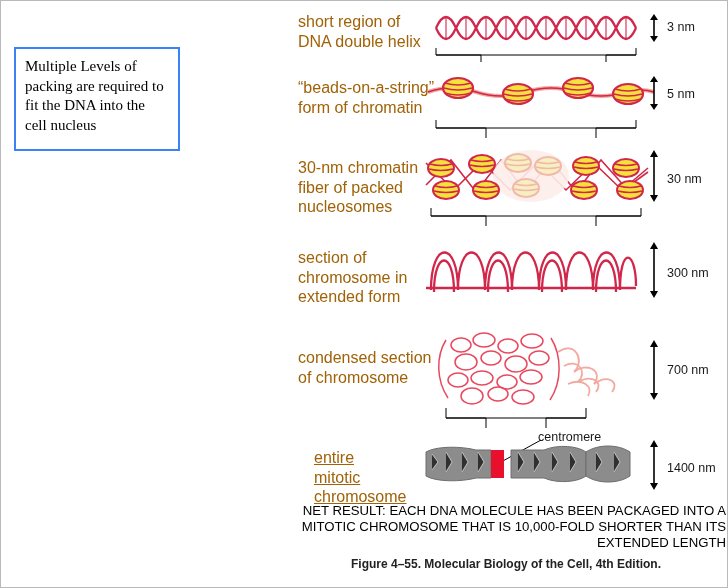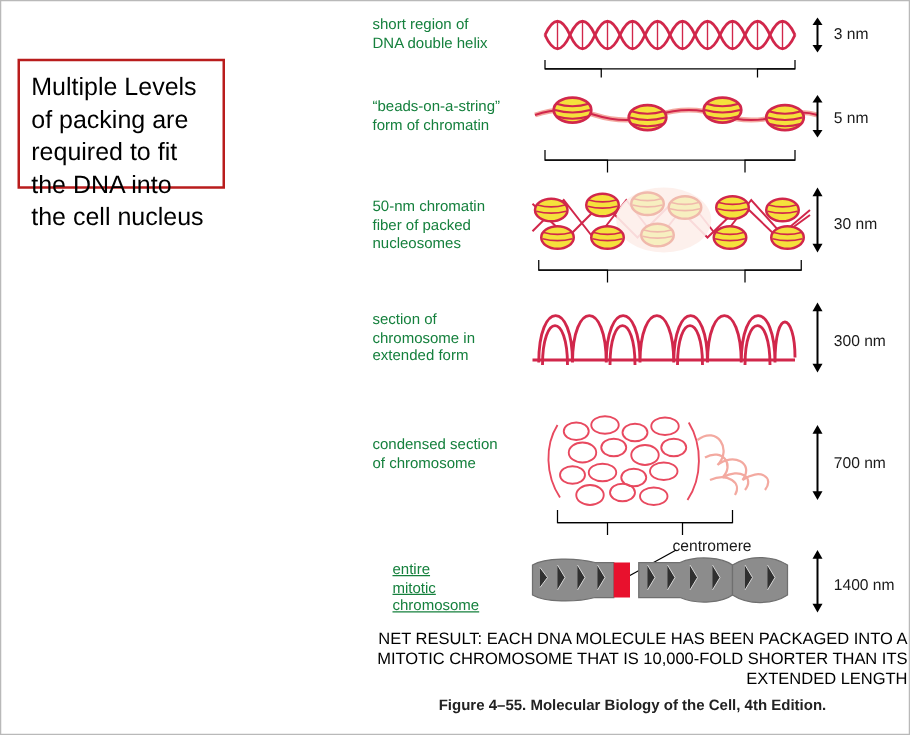--- a/index.html
+++ b/index.html
@@ -22,42 +22,43 @@
     box-sizing: border-box;
   }
 
   
   .callout {
     position: absolute;
     left: 14px;
     top: 47px;
     width: 166px;
     height: 104px;
-    border: 2px solid #b91c1c;
+    border: 2px solid #3b82f6;
     box-sizing: border-box;
     padding: 8px 9px;
-    font-size: 20px;
+    font-size: 15px;
     line-height: 1.30;
     color: #000;
+    font-family: Liberation Serif, serif;
   }
 
   
   .diagram {
     position: absolute;
     left: 286px;
     top: 0;
     width: 442px;
     height: 588px;
   }
 
   .row-label {
     position: absolute;
-    font-size: 12px;
+    font-size: 16px;
     line-height: 1.22;
-    color: #15803d;
+    color: #a16207;
     font-family: "Liberation Sans", sans-serif;
     text-align: left;
     white-space: pre-line;
   }
 
   .scale-label {
     position: absolute;
     font-size: 12.5px;
     color: #1a1a1a;
     white-space: nowrap;
@@ -95,21 +96,21 @@
 <div class="callout">
   <span>Multiple Levels of packing are required to fit the DNA into the cell nucleus</span>
 </div>
 
 <div class="diagram">
 
   <div class="row-label" style="left:12px; top:12px;">short region of
 DNA double helix</div>
   <div class="row-label" style="left:12px; top:78px;">“beads-on-a-string”
 form of chromatin</div>
-  <div class="row-label" style="left:12px; top:158px;">50-nm chromatin
+  <div class="row-label" style="left:12px; top:158px;">30-nm chromatin
 fiber of packed
 nucleosomes</div>
   <div class="row-label" style="left:12px; top:348px;">condensed section
 of chromosome</div>
   <div class="row-label" style="left:12px; top:248px;">section of
 chromosome in
 extended form</div>
   <div class="row-label" style="left:28px; top:448px;text-decoration:underline;">entire
 mitotic
 chromosome</div>

